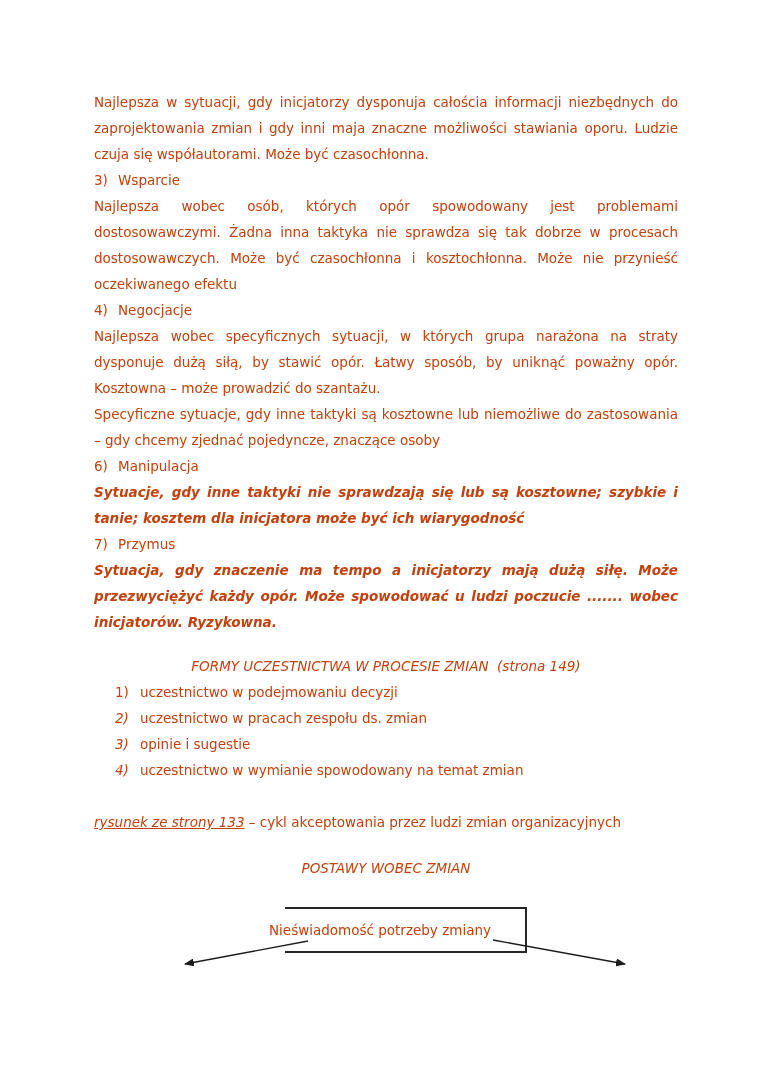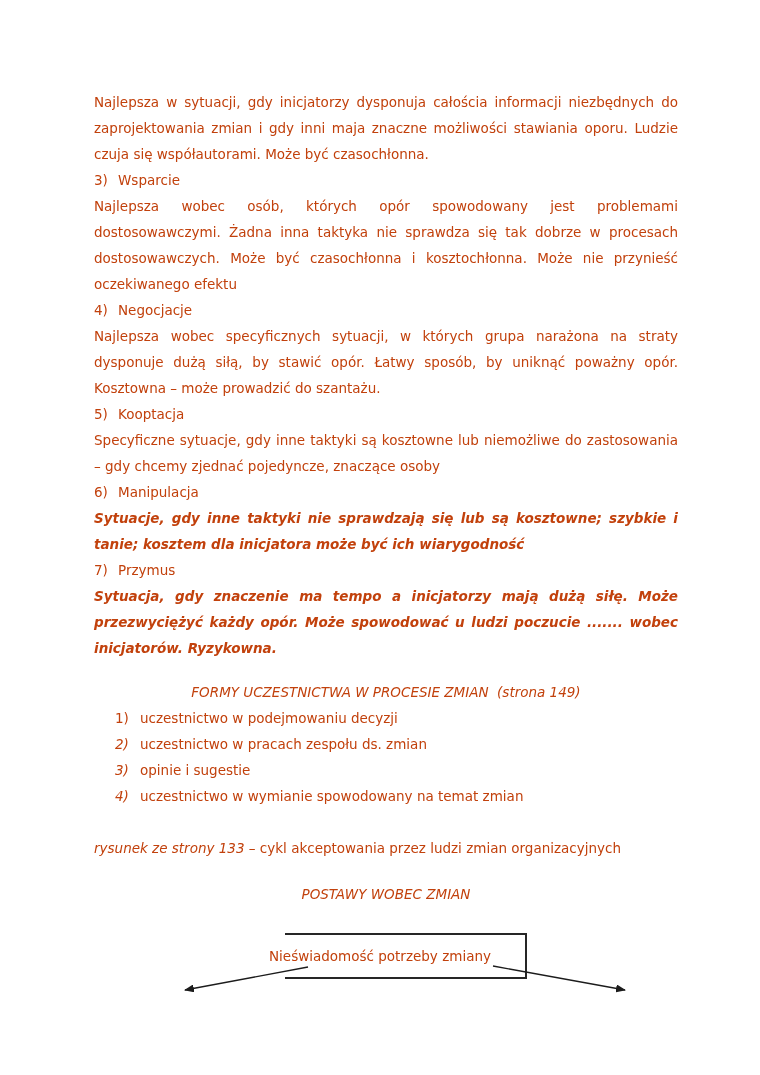--- a/index.html
+++ b/index.html
@@ -20,21 +20,21 @@
   .para.it{font-style:italic;font-weight:bold;}
   .hd{font-weight:normal;}
   .hd .num{display:inline-block;min-width:24px;}
   .center-title{text-align:center;font-style:italic;}
   .forms-title{margin-top:18px;white-space:pre-wrap;}
   .list{margin:0;padding-left:21px;}
   .li{display:flex;}
   .li .marker{width:25px;flex:none;}
   .li + .li .marker{font-style:italic;}
   .note{margin-top:26px;}
-  .note .it{font-style:italic;}
+  .note .it{font-style:italic;text-decoration:underline;}
   .postawy{margin-top:20px;}
   .diagram{position:relative;margin-top:11px;height:82px;}
   .dbox{
     position:absolute;left:191px;top:15px;
     width:242px;height:46px;
     border:2px solid #262626;
     box-sizing:border-box;
     background:transparent;
   }
   .dbox-label{
@@ -53,21 +53,20 @@
     <p class="para">Najlepsza w sytuacji, gdy inicjatorzy dysponuja całościa informacji niezbędnych do zaprojektowania zmian i gdy inni maja znaczne możliwości stawiania oporu. Ludzie czuja się współautorami. Może być czasochłonna.</p>
 
     <p class="hd"><span class="num">3)</span><span>Wsparcie</span></p>
 
     <p class="para">Najlepsza wobec osób, których opór spowodowany jest problemami dostosowawczymi. Żadna inna taktyka nie sprawdza się tak dobrze w procesach dostosowawczych. Może być czasochłonna i kosztochłonna. Może nie przynieść oczekiwanego efektu</p>
 
     <p class="hd"><span class="num">4)</span><span>Negocjacje</span></p>
 
     <p class="para">Najlepsza wobec specyficznych sytuacji, w których grupa narażona na straty dysponuje dużą siłą, by stawić opór. Łatwy sposób, by uniknąć poważny opór. Kosztowna – może prowadzić do szantażu.</p>
 
-    <p class="hd"><span class="num">5)</span><span>Kooptacja</span></p>
 
     <p class="para">Specyficzne sytuacje, gdy inne taktyki są kosztowne lub niemożliwe do zastosowania – gdy chcemy zjednać pojedyncze, znaczące osoby</p>
 
     <p class="hd"><span class="num">6)</span><span>Manipulacja</span></p>
 
     <p class="para it">Sytuacje, gdy inne taktyki nie sprawdzają się lub są kosztowne; szybkie i tanie; kosztem dla inicjatora może być ich wiarygodność</p>
 
     <p class="hd"><span class="num">7)</span><span>Przymus</span></p>
 
     <p class="para it">Sytuacja, gdy znaczenie ma tempo a inicjatorzy mają dużą siłę. Może przezwyciężyć każdy opór. Może spowodować u ludzi poczucie ....... wobec inicjatorów. Ryzykowna.</p>

